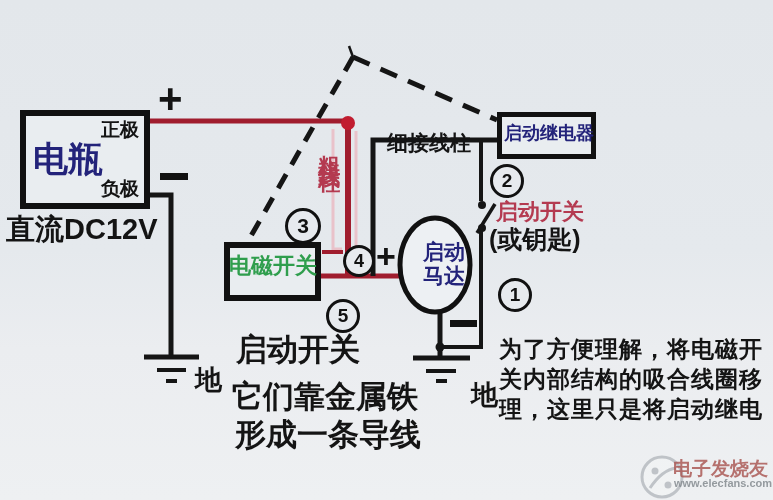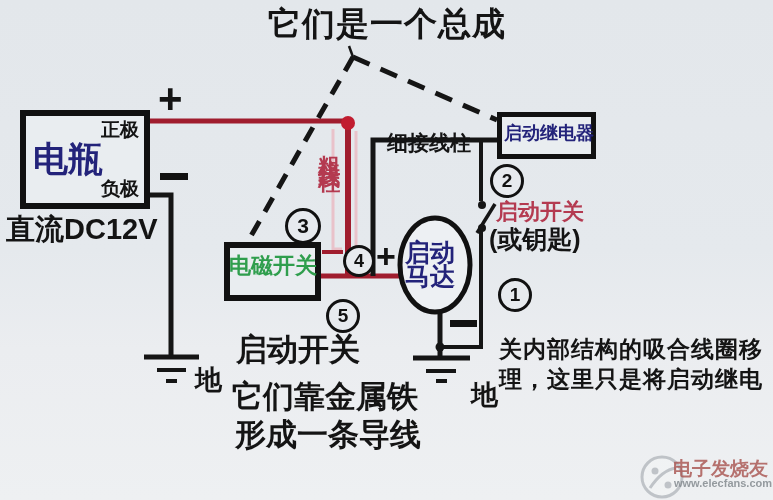--- a/index.html
+++ b/index.html
@@ -68,35 +68,34 @@
       <path d="M650 488 Q662 470 676 468" stroke="#9aa0a6" stroke-width="3" fill="none"></path>
       <circle cx="655" cy="471" r="3.5" fill="#9aa0a6"></circle>
       <circle cx="668" cy="485" r="3.5" fill="#9aa0a6"></circle>
     </g>
   </svg>
 
   <div class="box" style="left:20px;top:110px;width:118px;height:87px;border-width:6px;"></div>
   <div class="box" style="left:497px;top:112px;width:89px;height:37px;"></div>
   <div class="box" style="left:224px;top:242px;width:85px;height:47px;border-width:6px;"></div>
 
-  <div class="t" style="left:268px;top:6px;font-size:33px;letter-spacing:1px;">它们是一个总成</div>
 
   <div class="t" style="left:33px;top:140px;font-size:35px;color:#23237a;">电瓶</div>
   <div class="t" style="left:101px;top:120px;font-size:19px;">正极</div>
   <div class="t" style="left:101px;top:179px;font-size:19px;">负极</div>
   <div class="t" style="left:6px;top:214px;font-size:29px;">直流DC12V</div>
   <div class="t" style="left:158px;top:76px;font-size:42px;">+</div>
   <div class="bar" style="left:160px;top:173px;width:28px;height:7px;"></div>
 
   <div class="t" style="left:504px;top:124px;font-size:18px;color:#23237a;">启动继电器</div>
   <div class="t" style="left:387px;top:131px;font-size:21px;">细接线柱</div>
   <div class="t vert" style="left:317px;top:138px;font-size:22px;color:#b43a50;">粗接线柱</div>
 
   <div class="t" style="left:229px;top:256px;font-size:22px;color:#2f9e4d;font-family:Liberation Mono, monospace;">电磁开关</div>
-  <div class="t" style="left:405px;top:240px;width:60px;font-size:25px;color:#23237a;text-align:left;white-space:pre-line;line-height:24px;">启动
+  <div class="t" style="left:405px;top:240px;width:60px;font-size:21px;color:#23237a;text-align:right;white-space:pre-line;line-height:24px;">启动
 马达</div>
   <div class="t" style="left:376px;top:238px;font-size:34px;">+</div>
   <div class="bar" style="left:450px;top:320px;width:27px;height:7px;"></div>
 
   <div class="t" style="left:496px;top:200px;font-size:22px;color:#b43a50;">启动开关</div>
   <div class="t" style="left:489px;top:226px;font-size:25px;">(或钥匙)</div>
 
   <div class="cnum" style="left:285px;top:208px;width:30px;height:30px;font-size:21px;">3</div>
   <div class="cnum" style="left:343px;top:245px;width:26px;height:26px;font-size:18px;">4</div>
   <div class="cnum" style="left:326px;top:299px;width:28px;height:28px;font-size:19px;">5</div>
@@ -104,20 +103,21 @@
   <div class="cnum" style="left:498px;top:278px;width:28px;height:28px;font-size:19px;">1</div>
 
   <div class="t" style="left:195px;top:366px;font-size:27px;">地</div>
   <div class="t" style="left:471px;top:381px;font-size:27px;">地</div>
 
   <div class="t" style="left:236px;top:333px;font-size:31px;">启动开关</div>
   <div class="t" style="left:232px;top:380px;font-size:31px;">它们靠金属铁</div>
   <div class="t" style="left:235px;top:418px;font-size:31px;">形成一条导线</div>
 
   <div style="position:absolute;left:499px;top:334px;">
+    <div class="t" style="position:static;font-size:23px;letter-spacing:1px;line-height:30px;">为了方便理解，将电磁开</div>
     <div class="t" style="position:static;font-size:23px;letter-spacing:1px;line-height:30px;">关内部结构的吸合线圈移</div>
     <div class="t" style="position:static;font-size:23px;letter-spacing:1px;line-height:30px;">理，这里只是将启动继电</div>
   </div>
 
   <div class="t" style="left:673px;top:459px;font-size:19px;color:#a8524e;opacity:0.8;">电子发烧友</div>
   <div class="t" style="left:674px;top:477px;font-size:11px;color:#8b9196;opacity:0.9;">www.elecfans.com</div>
 
 </div>
 
 </body></html>

